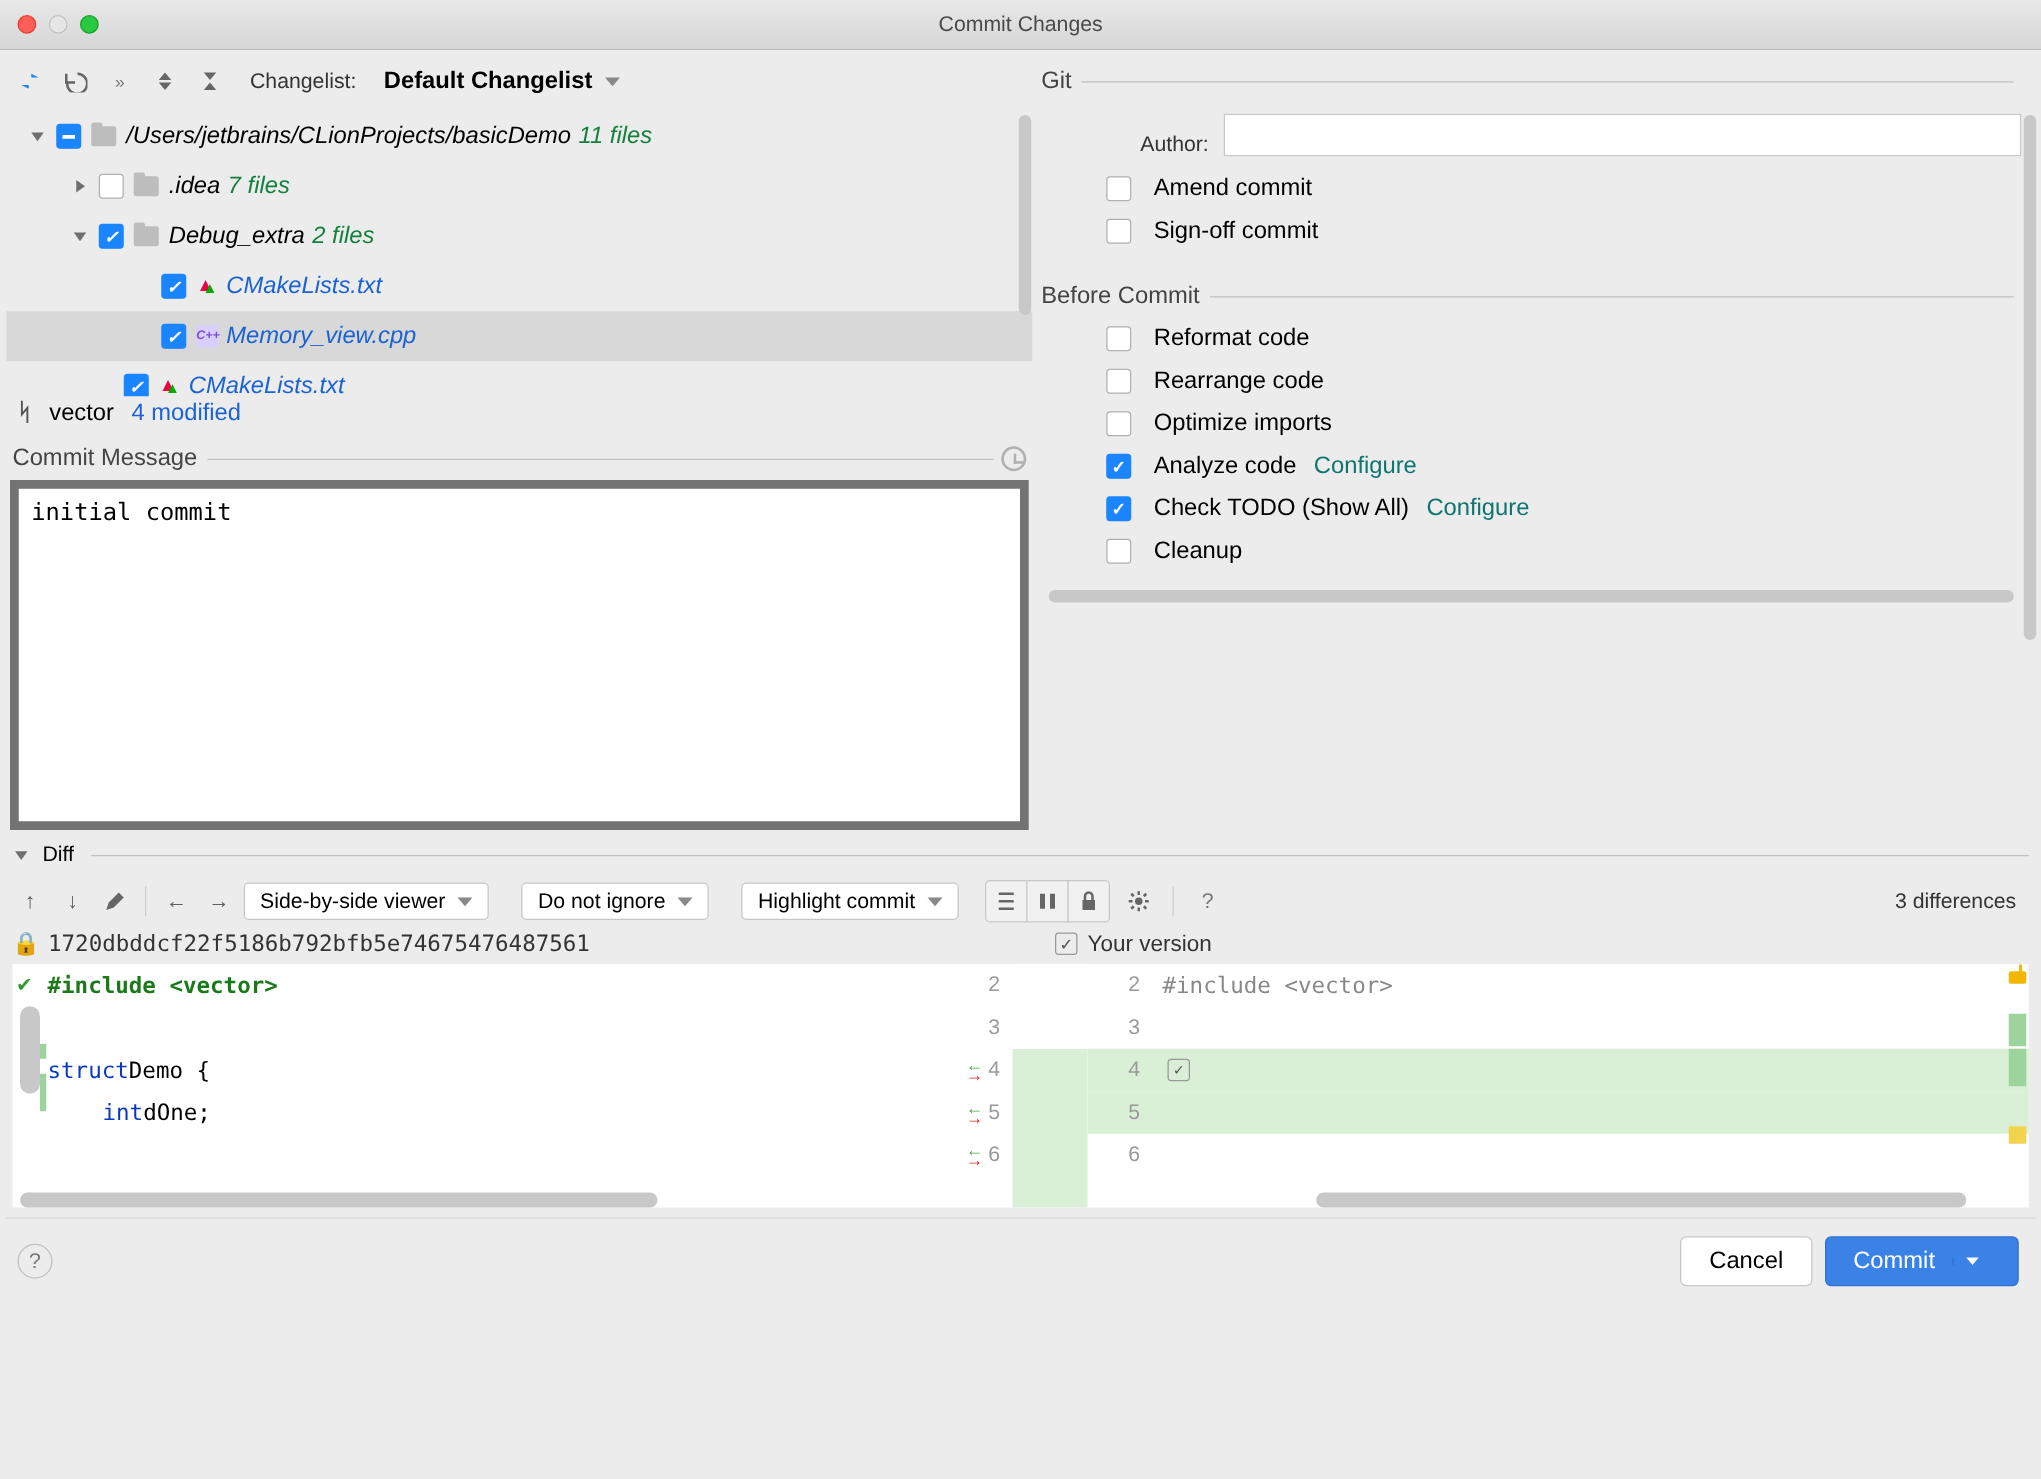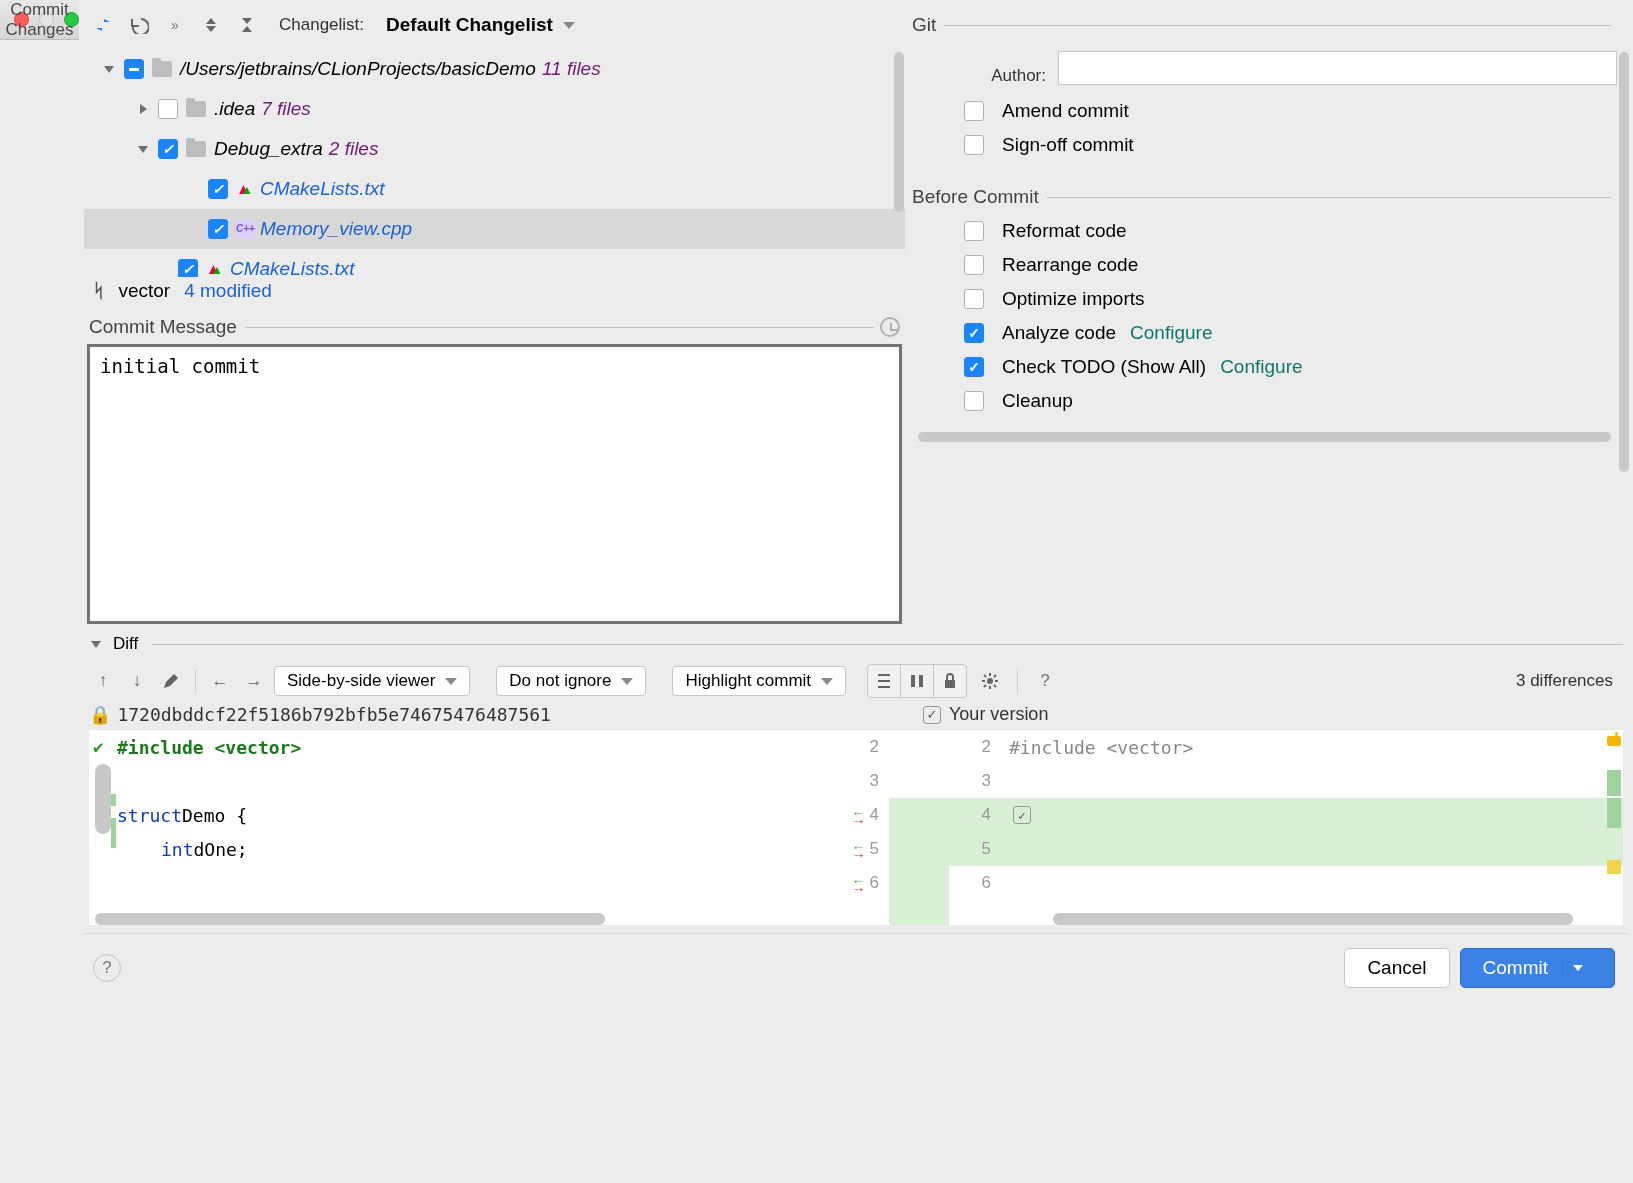--- a/index.html
+++ b/index.html
@@ -5,21 +5,21 @@
 * { box-sizing: border-box; margin: 0; padding: 0; }
 body {
   font-family: -apple-system, BlinkMacSystemFont, "Segoe UI", Helvetica, Arial, sans-serif;
   font-size: 17px;
   background: #ececec;
   color: #000;
   width: 1633px;
   height: 1183px;
   overflow: hidden;
 }
-.window { display: flex; flex-direction: row; height: 100%; }
+.window { display: flex; flex-direction: column; height: 100%; }
 .titlebar {
   height: 40px;
   display: flex;
   align-items: center;
   background: linear-gradient(#e8e8e8,#d6d6d6);
   border-bottom: 1px solid #bdbdbd;
   position: relative;
 }
 .traffic-lights { display: flex; gap: 10px; margin-left: 14px; }
 .tl { width: 15px; height: 15px; border-radius: 50%; }
@@ -63,38 +63,38 @@
 .cb.mixed { background:#1a85ff; border-color:#1a85ff; }
 .cb.mixed::after { content:''; width:10px; height:3px; background:#fff; display:block;}
 .cb.empty { background:#fff;}
 .folder-icon { width:20px; height:16px; background:#bdbdbd; display:inline-block; margin-right:8px; border-radius:2px; position:relative; }
 .folder-icon::before { content:''; position:absolute; top:-3px; left:0; width:9px; height:4px; background:#bdbdbd; border-radius:2px 2px 0 0;}
 .cmake-icon { display:inline-block; width:18px; height:18px; margin-right:6px; position:relative;}
 .cmake-icon::before{ content:'▲'; color:#e04; position:absolute; left:0; font-size:15px;}
 .cmake-icon::after{ content:'▲'; color:#0a0; position:absolute; left:5px; top:3px; font-size:12px;}
 .cpp-icon { display:inline-block; width:18px; height:18px; margin-right:6px; background:#d9cfff; border-radius:3px; font-size:10px; color:#7a4fd1; text-align:center; line-height:18px; font-weight:700;}
 .file-link { color:#1b62d6; }
-.muted { color:#701a75; margin-left:6px; }
+.muted { color:#15803d; margin-left:6px; }
 .tree-scrollbar { position:absolute; right:2px; top:4px; width:10px; height:160px; background:#c8c8c8; border-radius:6px;}
 
 .branch-row { display:flex; align-items:center; gap:14px; padding: 2px 8px 6px 10px; font-size:19px;}
 .branch-icon { font-weight:700; color:#555; }
 .modified { color:#1b62d6; }
 
 .section-header { display:flex; align-items:center; padding:6px 6px; margin-top:2px;}
 .section-header .label { color:#444; font-size:19px; margin-right:8px; }
 .section-header .line { flex:1; height:1px; background:#c0c0c0; }
 .history-ico { width:20px; height:20px; border:2px solid #b0b0b0; border-radius:50%; position:relative; margin-left:6px;}
 .history-ico::after { content:''; position:absolute; width:6px; height:6px; border-left:2px solid #b0b0b0; border-bottom:2px solid #b0b0b0; left:8px; top:4px;}
 
 .commit-msg {
   width: calc(100% - 8px);
   height: 280px;
   margin: 0 4px;
-  border:3px solid #737373;
+  border:7px solid #737373;
   background:#fff;
   padding:8px 10px;
   font-family: ui-monospace, Menlo, monospace;
   font-size:19px;
   resize:none;
 }
 .over-scroll { position:absolute; right:4px; top:52px; width:10px; height:420px; background:#c8c8c8; border-radius:6px;}
 
 .right-section .section-header { padding-left:0;}
 .form-row { display:flex; align-items:center; padding:8px 0 8px 44px; gap:12px;}

